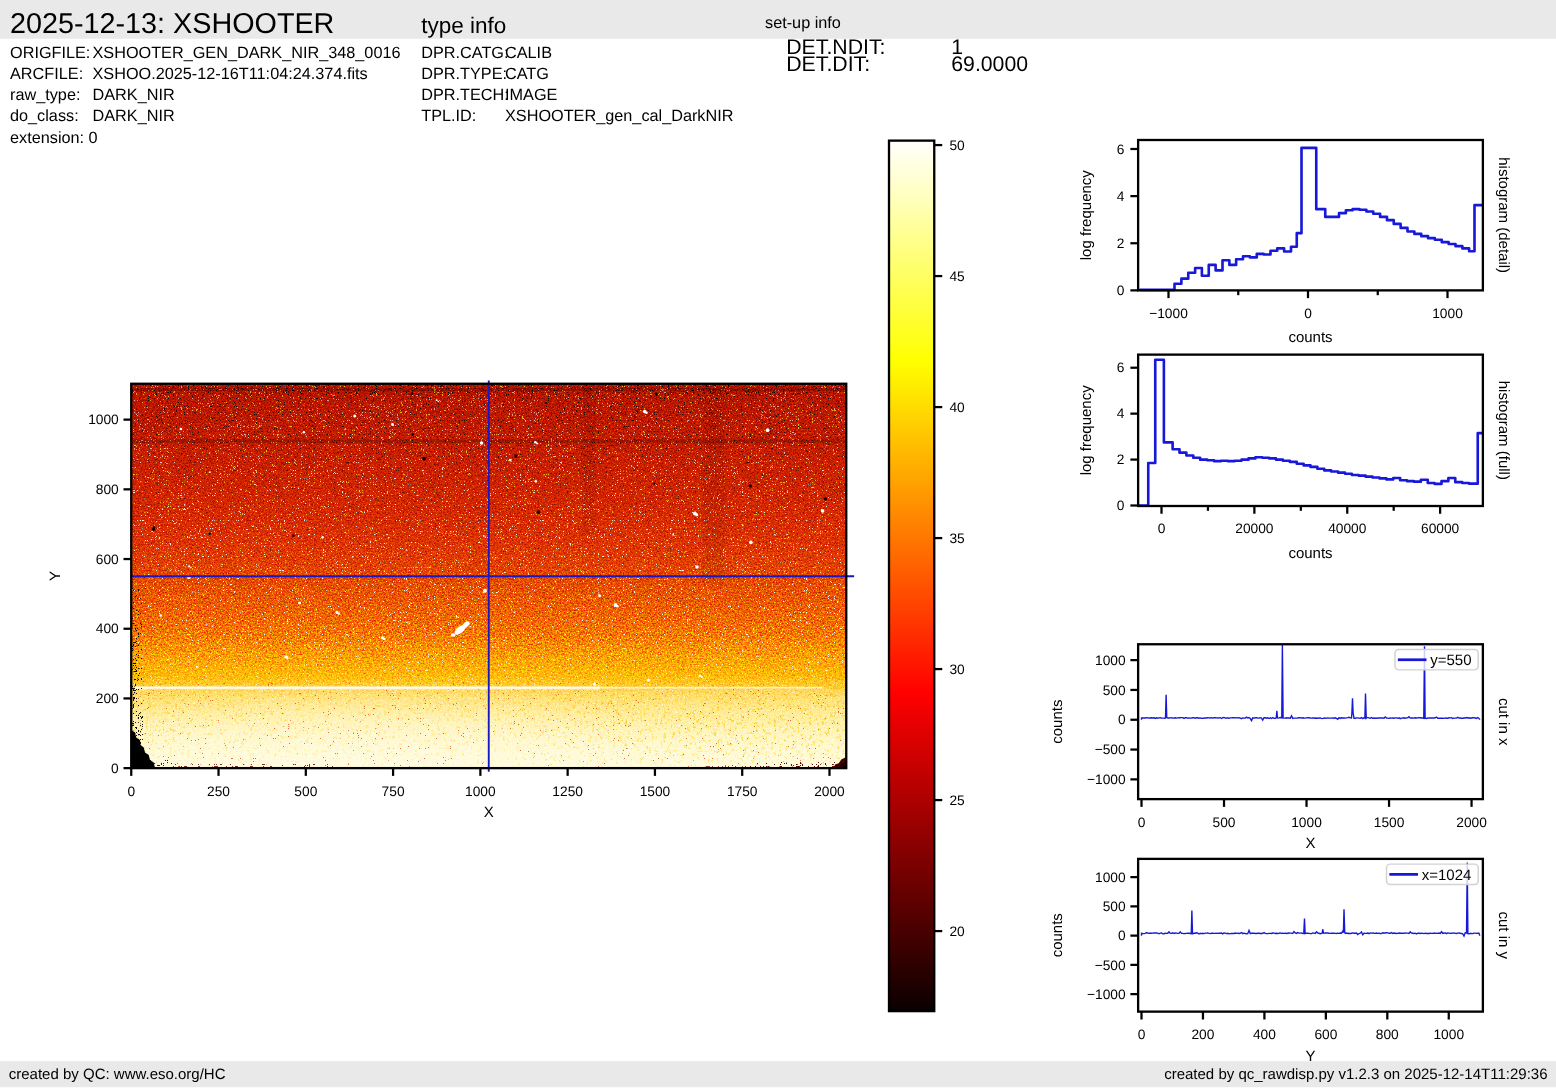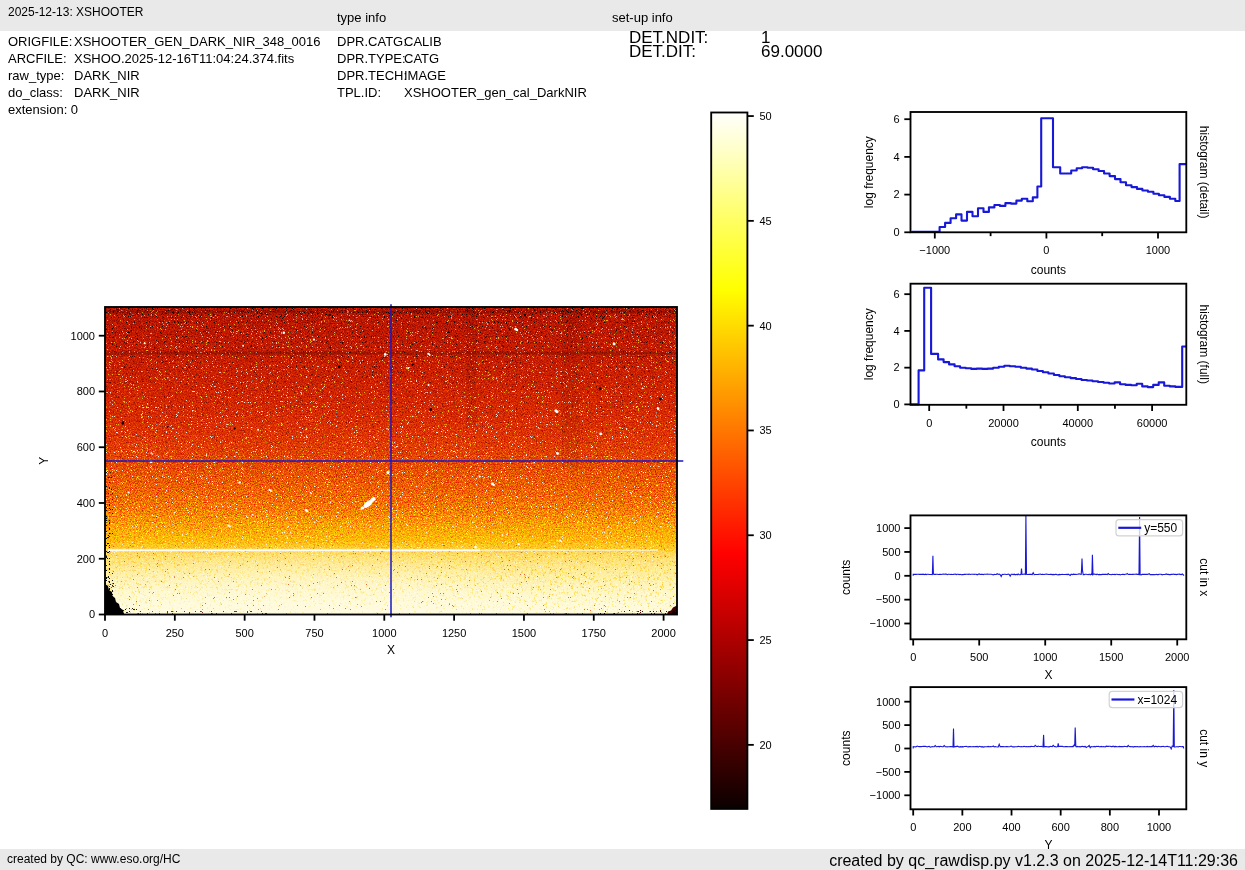--- a/index.html
+++ b/index.html
@@ -1,22 +1,22 @@
 <!DOCTYPE html>
 <html><head><meta charset="utf-8"><style>
 html,body{margin:0;padding:0;width:1245px;height:870px;background:#fff;overflow:hidden}
 body{font-family:"Liberation Sans",sans-serif;color:#000;position:relative}
 .bar{position:absolute;left:0;width:1245px;background:#e9e9e9}
 .meta{position:absolute;font-size:13px;white-space:pre}
 .meta2{position:absolute;font-size:17px;white-space:pre}
 </style></head>
 <body>
 <div class="bar" style="top:0;height:31px"></div>
-<div style="position:absolute;left:8px;top:5px;font-size:12px">2025-12-13: XSHOOTER</div>
-<div style="position:absolute;left:337px;top:10px;font-size:13px">type info</div>
+<div style="position:absolute;left:8px;top:5px;font-size:23px">2025-12-13: XSHOOTER</div>
+<div style="position:absolute;left:337px;top:10px;font-size:18px">type info</div>
 <div style="position:absolute;left:612px;top:10px;font-size:13px">set-up info</div>
 
 <div class="meta" style="left:8px;top:33px;line-height:17px">ORIGFILE:
 ARCFILE:
 raw_type:
 do_class:
 extension: 0</div>
 <div class="meta" style="left:74px;top:33px;line-height:17px">XSHOOTER_GEN_DARK_NIR_348_0016
 XSHOO.2025-12-16T11:04:24.374.fits
 DARK_NIR
@@ -29,21 +29,21 @@
 CATG
 IMAGE
 XSHOOTER_gen_cal_DarkNIR</div>
 <div class="meta2" style="left:629px;top:31px;line-height:13.5px">DET.NDIT:
 DET.DIT:</div>
 <div class="meta2" style="left:761px;top:31px;line-height:13.5px">1
 69.0000</div>
 
 <div class="bar" style="top:849px;height:21px"></div>
 <div style="position:absolute;left:7px;top:852px;font-size:12px">created by QC: www.eso.org/HC</div>
-<div style="position:absolute;right:7px;top:852px;font-size:16px">created by qc_rawdisp.py v1.2.3 on 2025-12-14T11:29:36</div>
+<div style="position:absolute;right:7px;top:852px;font-size:12px">created by qc_rawdisp.py v1.2.3 on 2025-12-14T11:29:36</div>
 <svg width="1245" height="870" viewBox="0 0 1245 870" style="position:absolute;left:0;top:0" font-family="Liberation Sans, sans-serif" fill="#000">
     <defs>
 <linearGradient id="hotcb" x1="0" y1="0" x2="0" y2="1">
 <stop offset="0" stop-color="#FFFFFC"></stop>
 <stop offset="0.05" stop-color="#FFFFCD"></stop>
 <stop offset="0.15" stop-color="#FFFF68"></stop>
 <stop offset="0.254" stop-color="#FFFF00"></stop>
 <stop offset="0.3" stop-color="#FFE000"></stop>
 <stop offset="0.4" stop-color="#FF9D00"></stop>
 <stop offset="0.5" stop-color="#FF5A00"></stop>

